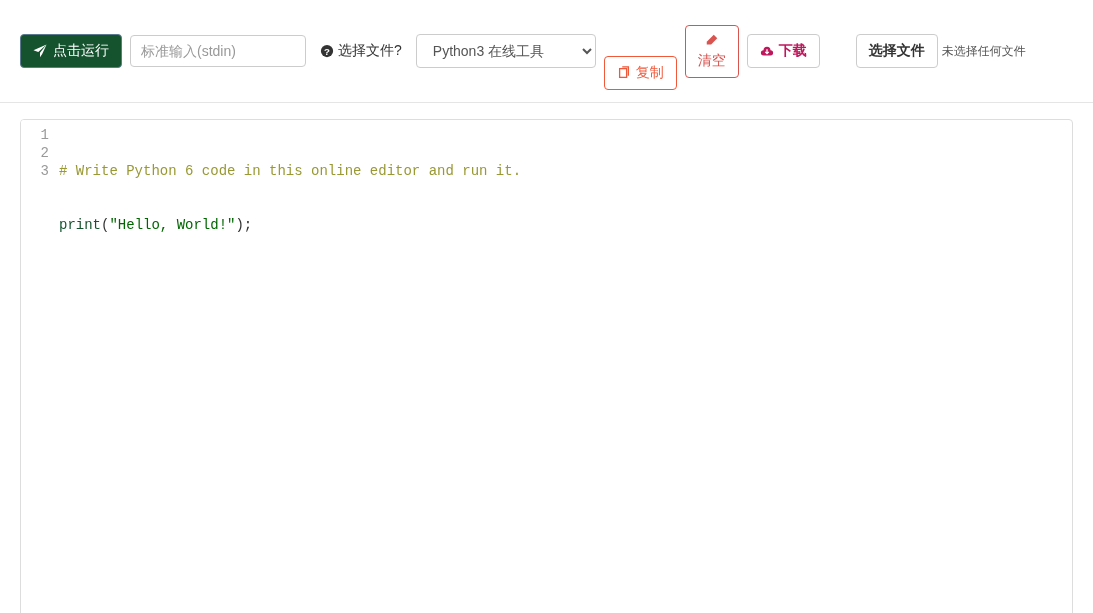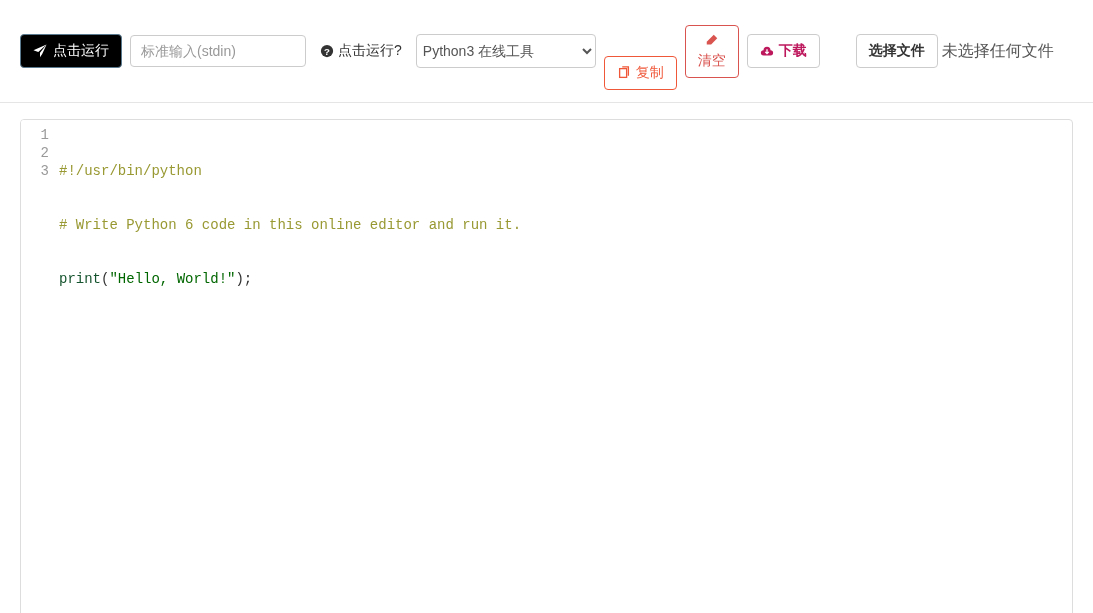--- a/index.html
+++ b/index.html
@@ -1,28 +1,28 @@
 <!DOCTYPE html>
 <html><head>
   <meta charset="utf-8">
   <style>
     * { margin: 0; padding: 0; box-sizing: border-box; }
     body { font-family: -apple-system, BlinkMacSystemFont, "Segoe UI", Helvetica, Arial, sans-serif; font-size: 14px; color: #333; background: #fff; }
     .toolbar { display: flex; align-items: center; gap: 8px; padding: 12px 20px; border-bottom: 1px solid #e5e5e5; }
     .btn { display: inline-flex; align-items: center; gap: 5px; padding: 7px 12px; border: 1px solid #ccc; border-radius: 4px; background: #fff; cursor: pointer; font-size: 14px; color: #333; white-space: nowrap; }
-    .btn-primary { background: #000000; color: #fff; border-color: #5a7a90; gap: 6px; }
+    .btn-primary { background: #14532d; color: #fff; border-color: #5a7a90; gap: 6px; }
     .btn-orange { color: #f0583a; border-color: #f0583a; margin-top: 44px; }
     .btn-red { color: #d9534f; border-color: #d9534f; flex-direction: column; }
     .btn-download { color: #be185d; font-weight: bold; }
     .btn-file { color: #333; font-weight: bold; }
     .stdin-input { padding: 7px 10px; border: 1px solid #ccc; border-radius: 4px; width: 176px; font-size: 14px; color: #555; }
     .stdin-input::placeholder { color: #999; }
     .help-link { display: inline-flex; align-items: center; gap: 4px; color: #333; cursor: pointer; margin: 0 6px; }
-    .select-lang { padding: 7px 2px; border: 1px solid #ccc; border-radius: 4px; font-size: 14px; color: #555; background: #fff; width: 180px; cursor: pointer; }
-    .file-label { color: #555; font-size: 16px; margin-left: -4px; }
+    .select-lang { padding: 7px 12px; border: 1px solid #ccc; border-radius: 4px; font-size: 14px; color: #555; background: #fff; width: 180px; cursor: pointer; }
+    .file-label { color: #555; font-size: 12px; margin-left: -4px; }
     .spacer { width: 20px; }
     .editor-wrap { margin: 16px 20px; border: 1px solid #ddd; border-radius: 4px; height: 510px; display: flex; background: #fff; overflow: hidden; }
     .gutter { width: 34px; text-align: right; padding: 6px 6px 0 0; color: #999; font-family: Consolas, Monaco, "Courier New", monospace; font-size: 14px; line-height: 18px; user-select: none; background: #fff; }
     .gutter div { height: 18px; }
     .code-area { flex: 1; padding: 6px 4px 0 4px; font-family: Consolas, Monaco, "Courier New", monospace; font-size: 14px; line-height: 18px; white-space: pre; color: #333; }
     .code-line { height: 18px; }
     .tok-comment { color: #999933; }
     .tok-keyword { color: #14532d; }
     .tok-paren { color: #333; }
     .tok-string { color: #006600; }
@@ -44,21 +44,21 @@
 
   <input class="stdin-input" type="text" placeholder="标准输入(stdin)" style="">
 
   <span class="help-link">
     <span class="icon">
       <svg viewBox="0 0 16 16" fill="currentColor">
           <circle cx="8" cy="8" r="7"></circle>
           <text x="8" y="12" text-anchor="middle" font-size="11" fill="#fff" font-weight="bold">?</text>
         </svg>
     </span>
-    <span>点击运行?</span>
+    <span>选择文件?</span>
   </span>
 
   <select class="select-lang">
     <option>Python3 在线工具</option>
   </select>
 
   <button class="btn btn-orange">
     <span class="icon">
       <svg viewBox="0 0 16 16" fill="none" stroke="currentColor" stroke-width="1.5">
           <rect x="3" y="3" width="8" height="10"></rect>
@@ -95,17 +95,16 @@
   <span class="file-label">未选择任何文件</span>
 </div>
 
 <div class="editor-wrap">
   <div class="gutter">
     <div>1</div>
     <div>2</div>
     <div>3</div>
   </div>
   <div class="code-area">
-    <div class="code-line"><span class="tok-comment">#!/usr/bin/python</span></div>
     <div class="code-line"><span class="tok-comment"># Write Python 6 code in this online editor and run it.</span></div>
     <div class="code-line"><span class="tok-keyword">print</span><span class="tok-paren">(</span><span class="tok-string">"Hello, World!"</span><span class="tok-paren">)</span><span class="tok-semi">;</span></div>
   </div>
 </div>
 
 </body></html>

